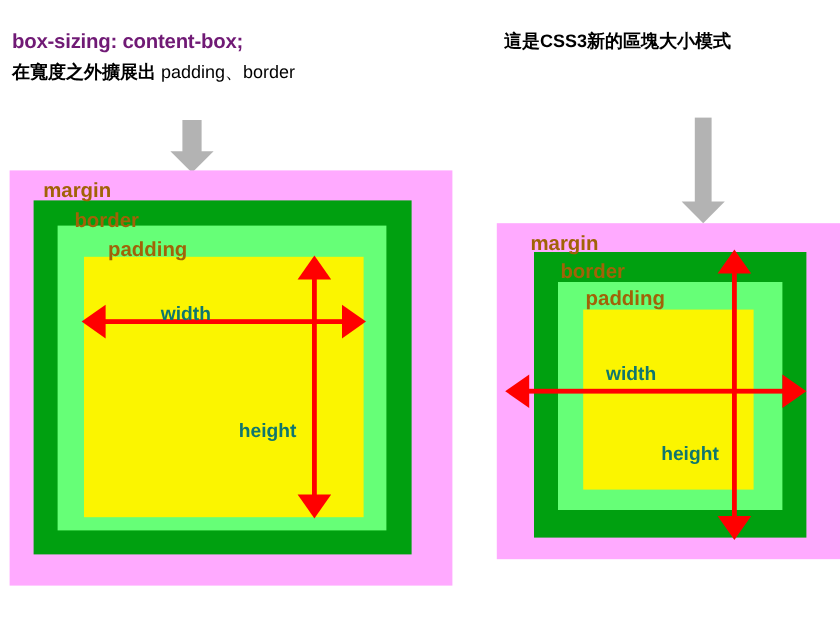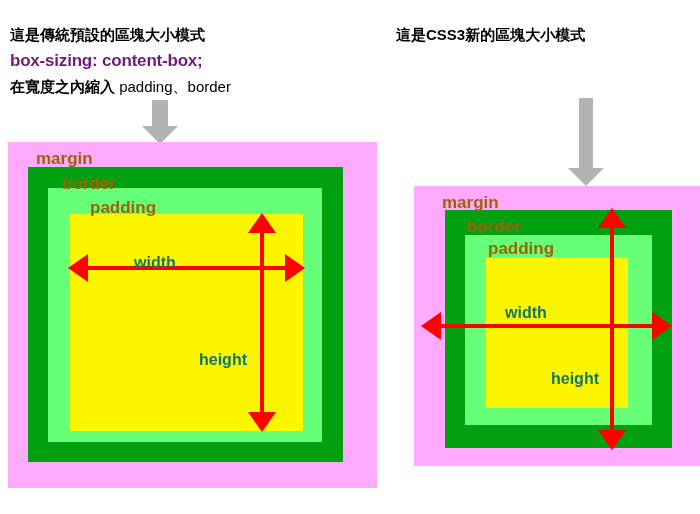--- a/index.html
+++ b/index.html
@@ -37,21 +37,21 @@
     font-weight: bold;
     color: #000000;
   }
   .cap-line-3 .mono {
     font-weight: normal;
     font-size: 15px;
     text-align: right;
   }
 
   #caption-left  { left: 10px; top: 22px; }
-  #caption-right { left: 396px; top: 22px; }
+  #caption-right { left: 420px; top: 22px; }
 
   
   .gray-arrow { position: absolute; }
   .gray-arrow .shaft {
     position: absolute;
     background: #b3b3b3;
     left: 50%;
     transform: translateX(-50%);
     top: 0;
   }
@@ -150,24 +150,23 @@
     border-right: 14px solid transparent;
     margin-left: -14px;
   }
   .red-v .tip-t { top: 0;    border-bottom: 20px solid #ff0000; }
   .red-v .tip-b { bottom: 0; border-top: 20px solid #ff0000; }
 </style>
 </head>
 <body>
 
 <div class="caption" id="caption-left">
-  <div class="cap-line-1">這是傳統預設的區塊大小模式</div>
   <div class="cap-line-2">box-sizing: content-box;</div>
   <div class="cap-line-3">
-    <span>在寬度之內縮入</span>
+    <span>在寬度之外擴展出</span>
     <span class="mono">padding、border</span>
   </div>
 </div>
 
 <div class="caption" id="caption-right">
   <div class="cap-line-1">這是CSS3新的區塊大小模式</div>
 </div>
 
 <div class="gray-arrow" id="gray-arrow-left">
   <div class="shaft"></div>

